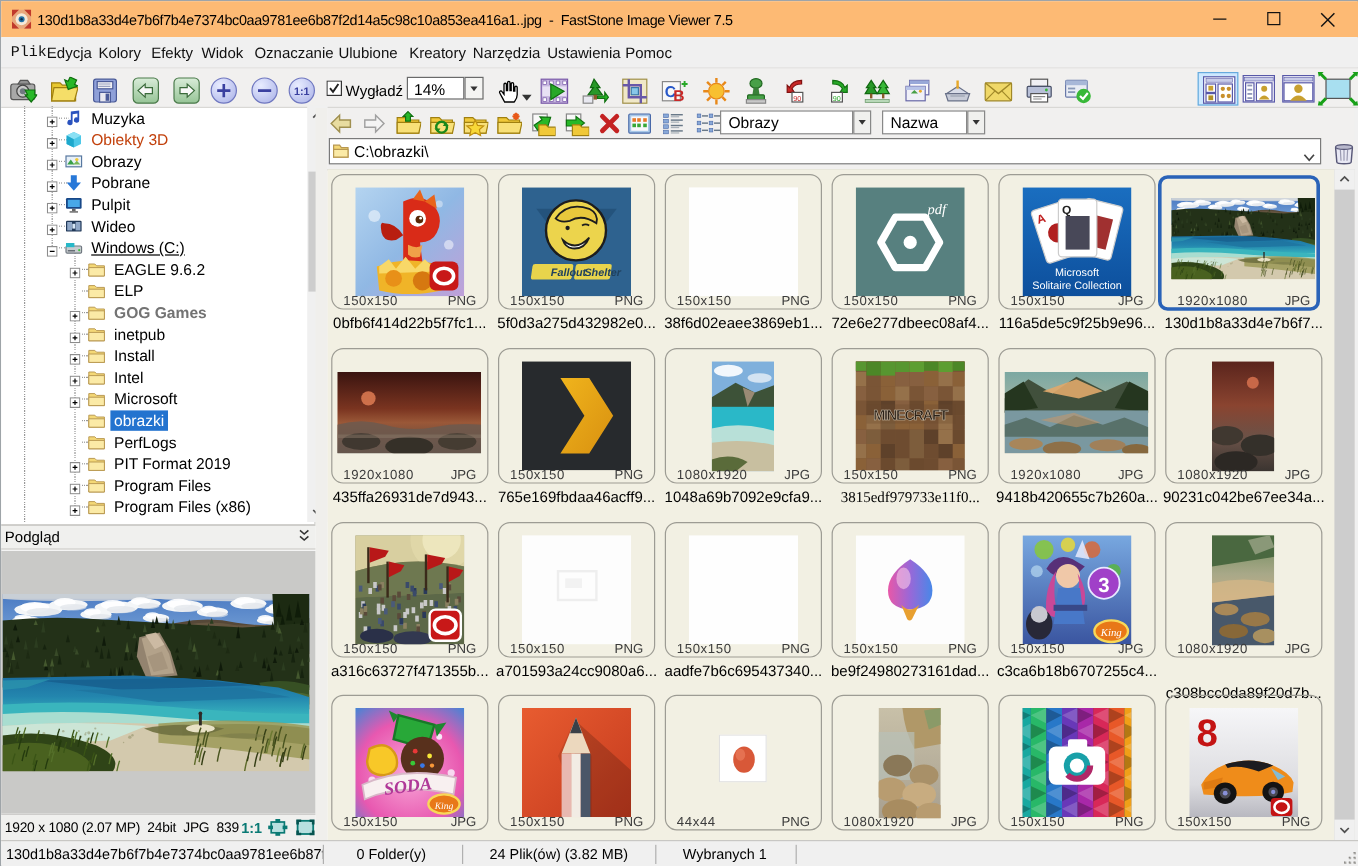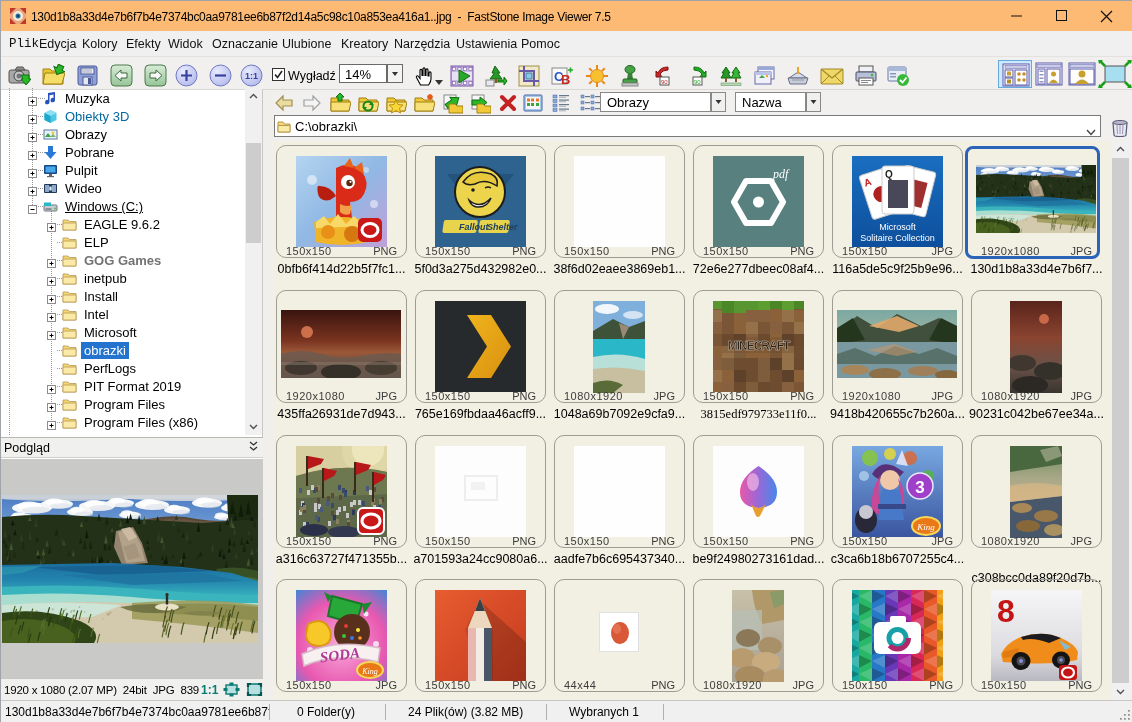--- a/index.html
+++ b/index.html
@@ -305,21 +305,21 @@
             <path d="M0 0 L-5 5" stroke="#18a018" stroke-width="2.5"></path>
             <path d="M-6 2 L-2 6 L-7 7 Z" fill="#18a018"></path>
           </g>
           <g transform="translate(27 22)">
             <path d="M0 0 L5 5" stroke="#18a018" stroke-width="2.5"></path>
             <path d="M6 2 L2 6 L7 7 Z" fill="#18a018"></path>
           </g>
         </svg></div>
 </div>
   <div class="abs" id="tree">
-<div style="position:absolute;left:0;top:-2px;width:274px;height:349px;">
+<div style="position:absolute;left:11px;top:-2px;width:274px;height:349px;">
 <div style="position:absolute;left:8px;top:0;width:1px;height:347px;background-image:repeating-linear-gradient(to bottom,#999 0,#999 1px,transparent 1px,transparent 2px);"></div>
 <div style="position:absolute;left:31px;top:0;width:1px;height:118px;background-image:repeating-linear-gradient(to bottom,#999 0,#999 1px,transparent 1px,transparent 2px);"></div>
 <div style="position:absolute;left:50px;top:123px;width:1px;height:220px;background-image:repeating-linear-gradient(to bottom,#999 0,#999 1px,transparent 1px,transparent 2px);"></div>
 <div style="position:absolute;left:37px;top:10px;width:8px;height:1px;background-image:repeating-linear-gradient(to right,#999 0,#999 1px,transparent 1px,transparent 2px);"></div>
 <div style="position:absolute;left:27px;top:6px;"><svg width="9" height="9">
             <rect x="0.5" y="0.5" width="8" height="8" fill="#fff" stroke="#8c8c8c"></rect>
             <path d="M2.5 4.5 L6.5 4.5 M4.5 2.5 L4.5 6.5" stroke="#000" stroke-width="1"></path>
           </svg></div>
 <div style="position:absolute;left:42px;top:3px;"><svg width="15" height="15" viewBox="0 0 15 15">
             <path d="M5 2 L12 1 L12 9 A2.2 2.2 0 1 1 10.5 7 L10.5 3.5 L6.5 4.2 L6.5 11 A2.2 2.2 0 1 1 5 9 Z" fill="#2a52be"></path>
@@ -328,21 +328,21 @@
 <div style="position:absolute;left:37px;top:28px;width:8px;height:1px;background-image:repeating-linear-gradient(to right,#999 0,#999 1px,transparent 1px,transparent 2px);"></div>
 <div style="position:absolute;left:27px;top:24px;"><svg width="9" height="9">
             <rect x="0.5" y="0.5" width="8" height="8" fill="#fff" stroke="#8c8c8c"></rect>
             <path d="M2.5 4.5 L6.5 4.5 M4.5 2.5 L4.5 6.5" stroke="#000" stroke-width="1"></path>
           </svg></div>
 <div style="position:absolute;left:42px;top:21px;"><svg width="15" height="15" viewBox="0 0 15 15">
             <path d="M7.5 1 L13.5 4 L13.5 11 L7.5 14 L1.5 11 L1.5 4 Z" fill="#4ec8e8"></path>
             <path d="M7.5 1 L13.5 4 L7.5 7 L1.5 4 Z" fill="#8ae0f4"></path>
             <path d="M7.5 7 L7.5 14 L1.5 11 L1.5 4 Z" fill="#1ea8cc"></path>
           </svg></div>
-<div style="position:absolute;left:64px;top:20px;height:17px;line-height:17px;color:#0369a1;">Obiekty 3D</div>
+<div style="position:absolute;left:64px;top:20px;height:17px;line-height:17px;color:#c2410c;">Obiekty 3D</div>
 <div style="position:absolute;left:37px;top:46px;width:8px;height:1px;background-image:repeating-linear-gradient(to right,#999 0,#999 1px,transparent 1px,transparent 2px);"></div>
 <div style="position:absolute;left:27px;top:42px;"><svg width="9" height="9">
             <rect x="0.5" y="0.5" width="8" height="8" fill="#fff" stroke="#8c8c8c"></rect>
             <path d="M2.5 4.5 L6.5 4.5 M4.5 2.5 L4.5 6.5" stroke="#000" stroke-width="1"></path>
           </svg></div>
 <div style="position:absolute;left:42px;top:39px;"><svg width="15" height="15" viewBox="0 0 15 15">
             <rect x="1" y="3" width="13" height="9" fill="#e8f0f8" stroke="#5878a0"></rect>
             <path d="M2 10 L5 6 L8 10 Z" fill="#38a048"></path>
             <circle cx="10" cy="6" r="1.4" fill="#f0c838"></circle>
             <path d="M7 10 L10 7 L13 10 Z" fill="#78b858"></path>

